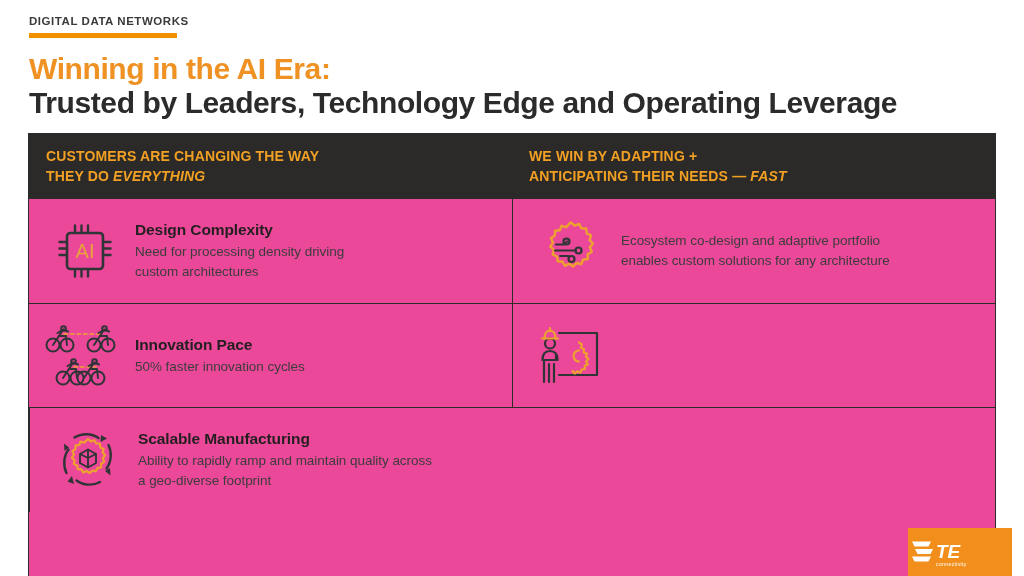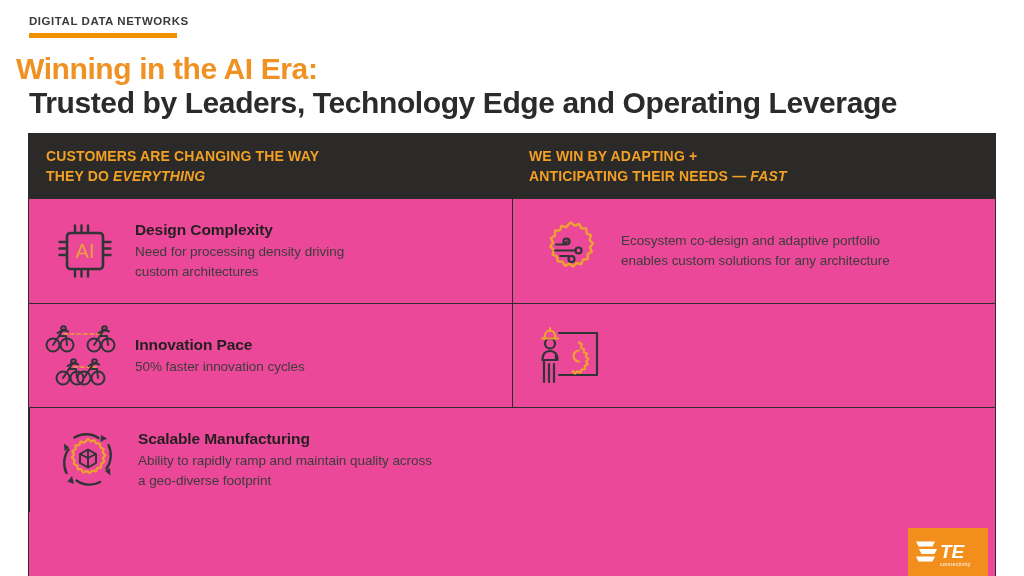--- a/index.html
+++ b/index.html
@@ -33,21 +33,21 @@
   .eyebrow-rule {
     margin-top: 5px;
     width: 148px;
     height: 5px;
     background: #f29100;
   }
 
   
   .title-orange {
     position: absolute;
-    left: 16px;
+    left: 29px;
     top: 51px;
     font-size: 30px;
     line-height: 36px;
     font-weight: 700;
     color: #ef9123;
     letter-spacing: -0.4px;
     white-space: nowrap;
   }
   .title-dark {
     position: absolute;
@@ -139,26 +139,25 @@
     line-height: 19.5px;
     letter-spacing: -0.05px;
     white-space: pre-line;
   }
 
   
   .te-logo {
     position: absolute;
     left: 908px;
     top: 528px;
-    width: 80px;
+    width: 104px;
     height: 48px;
     background: #f28f1c;
     display: flex;
     align-items: center;
-    justify-content: center;
   }
   .page-number {
     position: absolute;
     left: 1004px;
     top: 545px;
     font-size: 9px;
     color: #8d8d8d;
     line-height: 11px;
     margin-top: 34px;
   }

